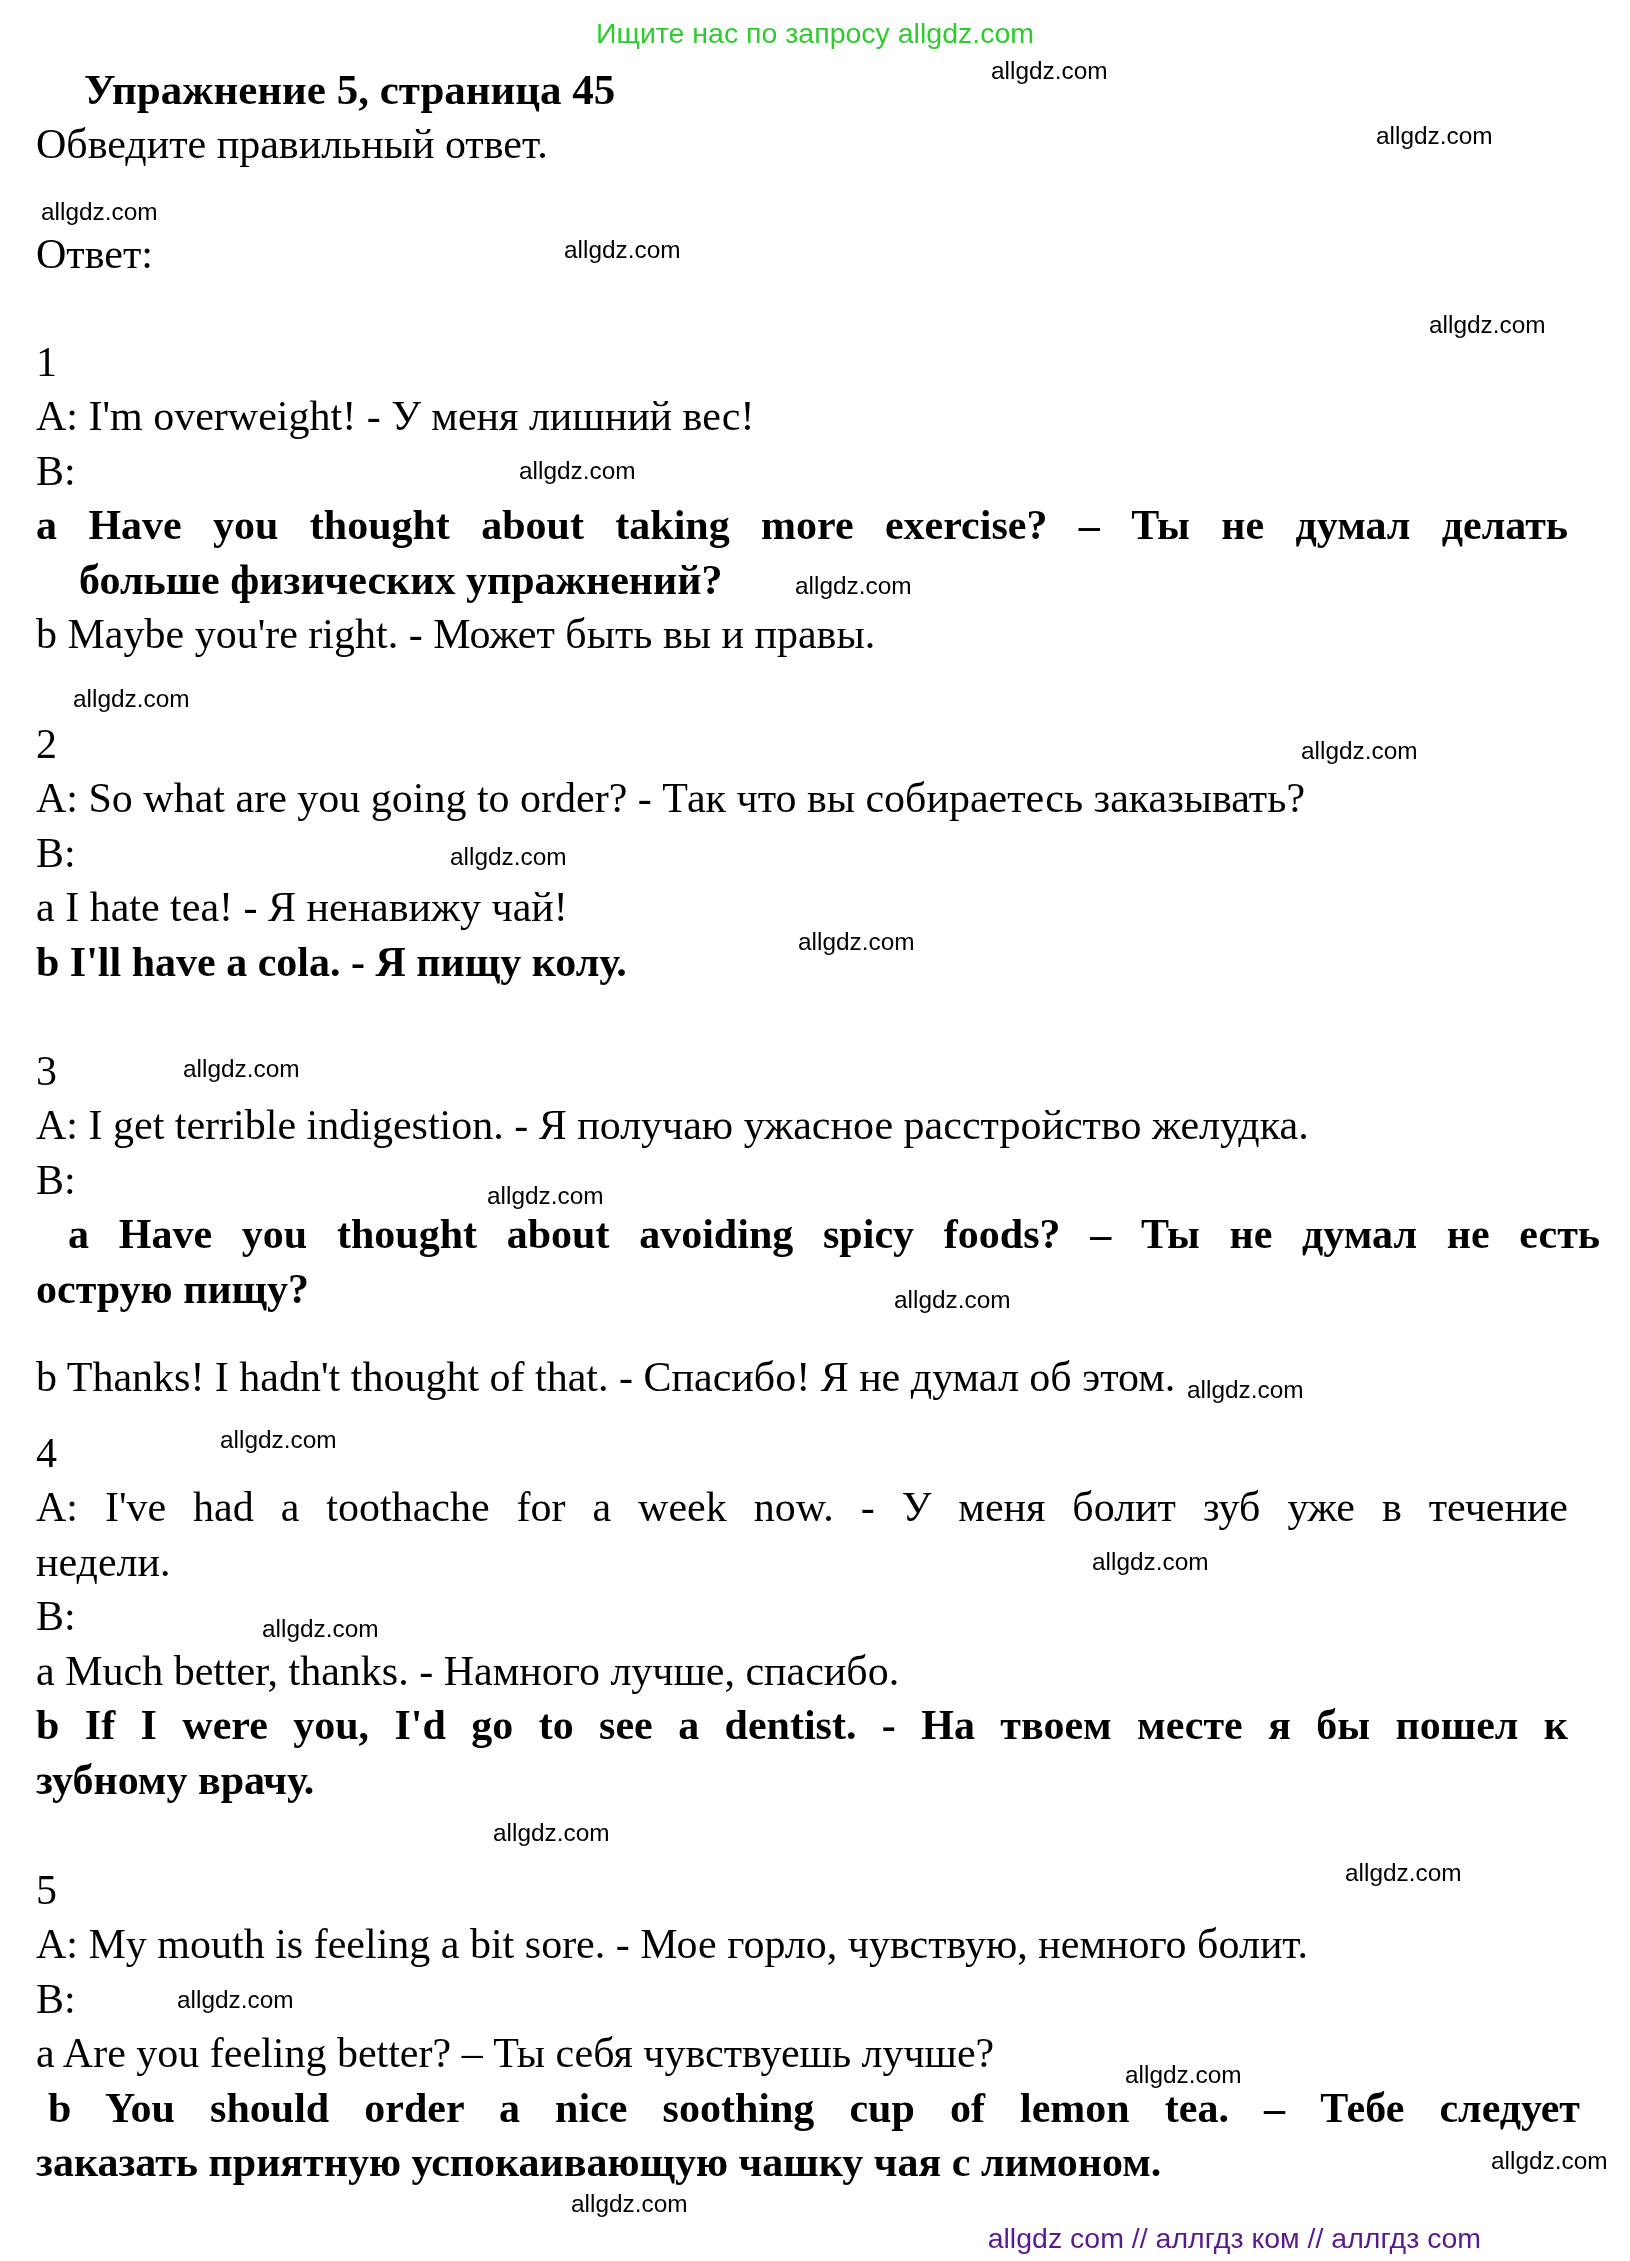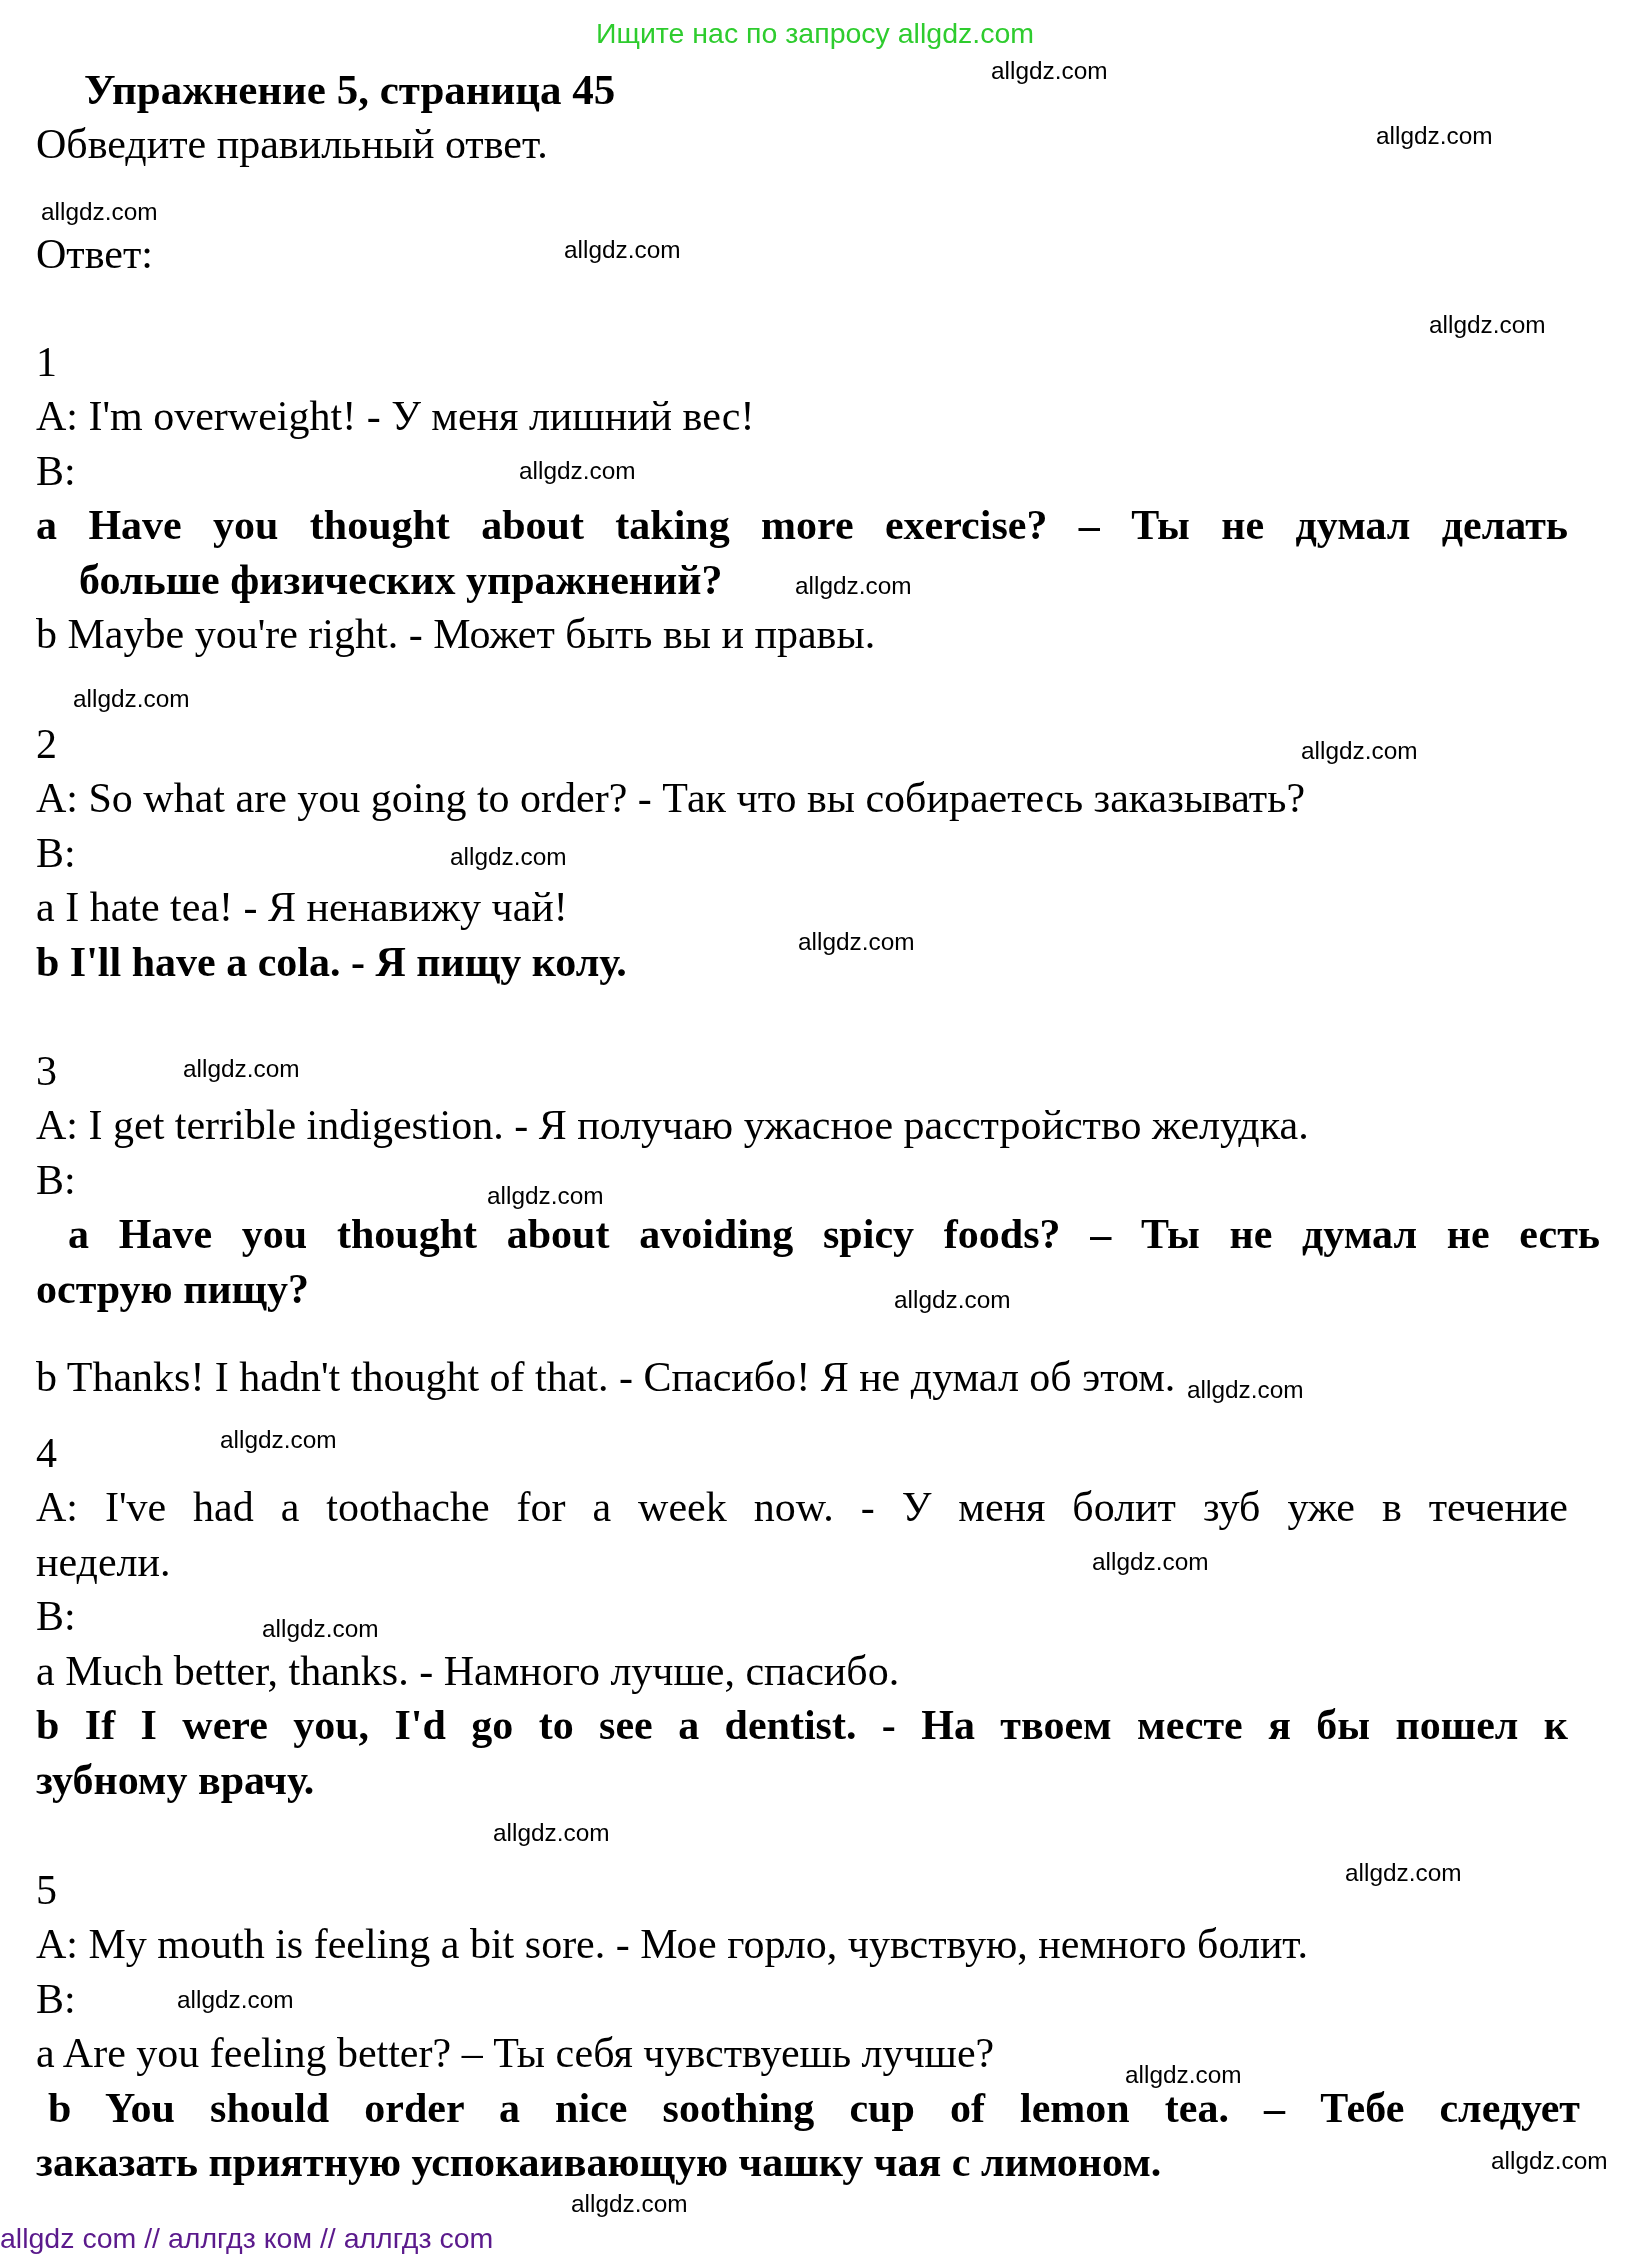--- a/index.html
+++ b/index.html
@@ -5,21 +5,21 @@
   html,body{margin:0;padding:0;background:#fff;}
   body{width:1630px;height:2261px;position:relative;overflow:hidden;
        font-family:"Liberation Serif","DejaVu Serif",serif;color:#000;}
   .abs{position:absolute;white-space:nowrap;}
   .top-banner{left:0;width:1630px;top:17px;text-align:center;
        font-family:"Liberation Sans","DejaVu Sans",sans-serif;font-size:28.5px;color:#2ecc2e;}
   .wm{font-family:"Liberation Sans","DejaVu Sans",sans-serif;font-size:24.4px;color:#000;}
   .line{left:36px;font-size:42px;line-height:49px;}
   .bold{font-weight:bold;}
   .just{width:1532px;text-align:justify;text-align-last:justify;white-space:normal;}
-  .footer{left:0;width:1469px;top:2222px;text-align:left;
+  .footer{left:12px;width:1469px;top:2222px;text-align:right;
        font-family:"Liberation Sans","DejaVu Sans",sans-serif;font-size:28.5px;color:#5b1a8c;}
   .title{font-size:43px;font-weight:bold;}
 </style>
 </head>
 <body>
 
 <div class="abs top-banner">Ищите нас по запросу allgdz.com</div>
 
 <div class="abs line title" style="top:65px;margin-left:48px;">Упражнение 5, страница 45</div>
 <div class="abs line" style="top:120px;">Обведите правильный ответ.</div>

